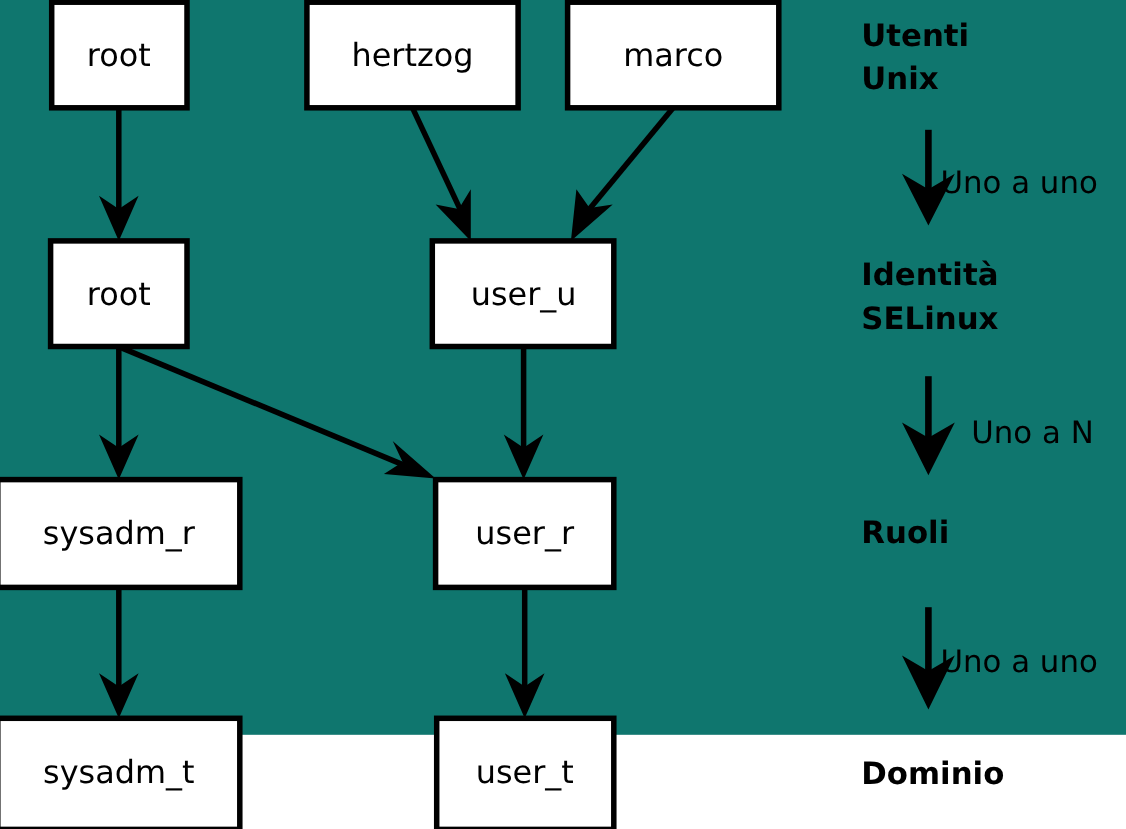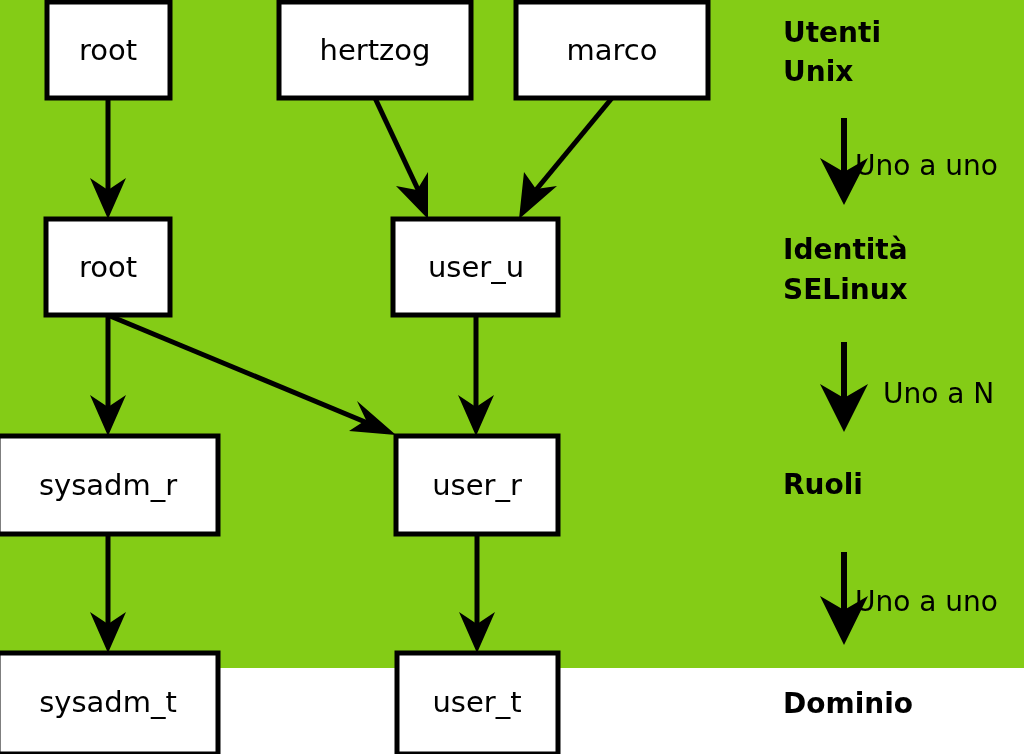--- a/index.html
+++ b/index.html
@@ -10,21 +10,21 @@
   body {
     width: 1024px;
     height: 754px;
     font-family: "DejaVu Sans", sans-serif;
     overflow: hidden;
   }
   #stage {
     position: relative;
     width: 1024px;
     height: 668px;
-    background: #84cc16;
+    background: #0f766e;
   }
   #diagram {
     position: absolute;
     left: 0;
     top: 0;
     width: 1024px;
     height: 754px;
     display: block;
   }
   .node-box {

